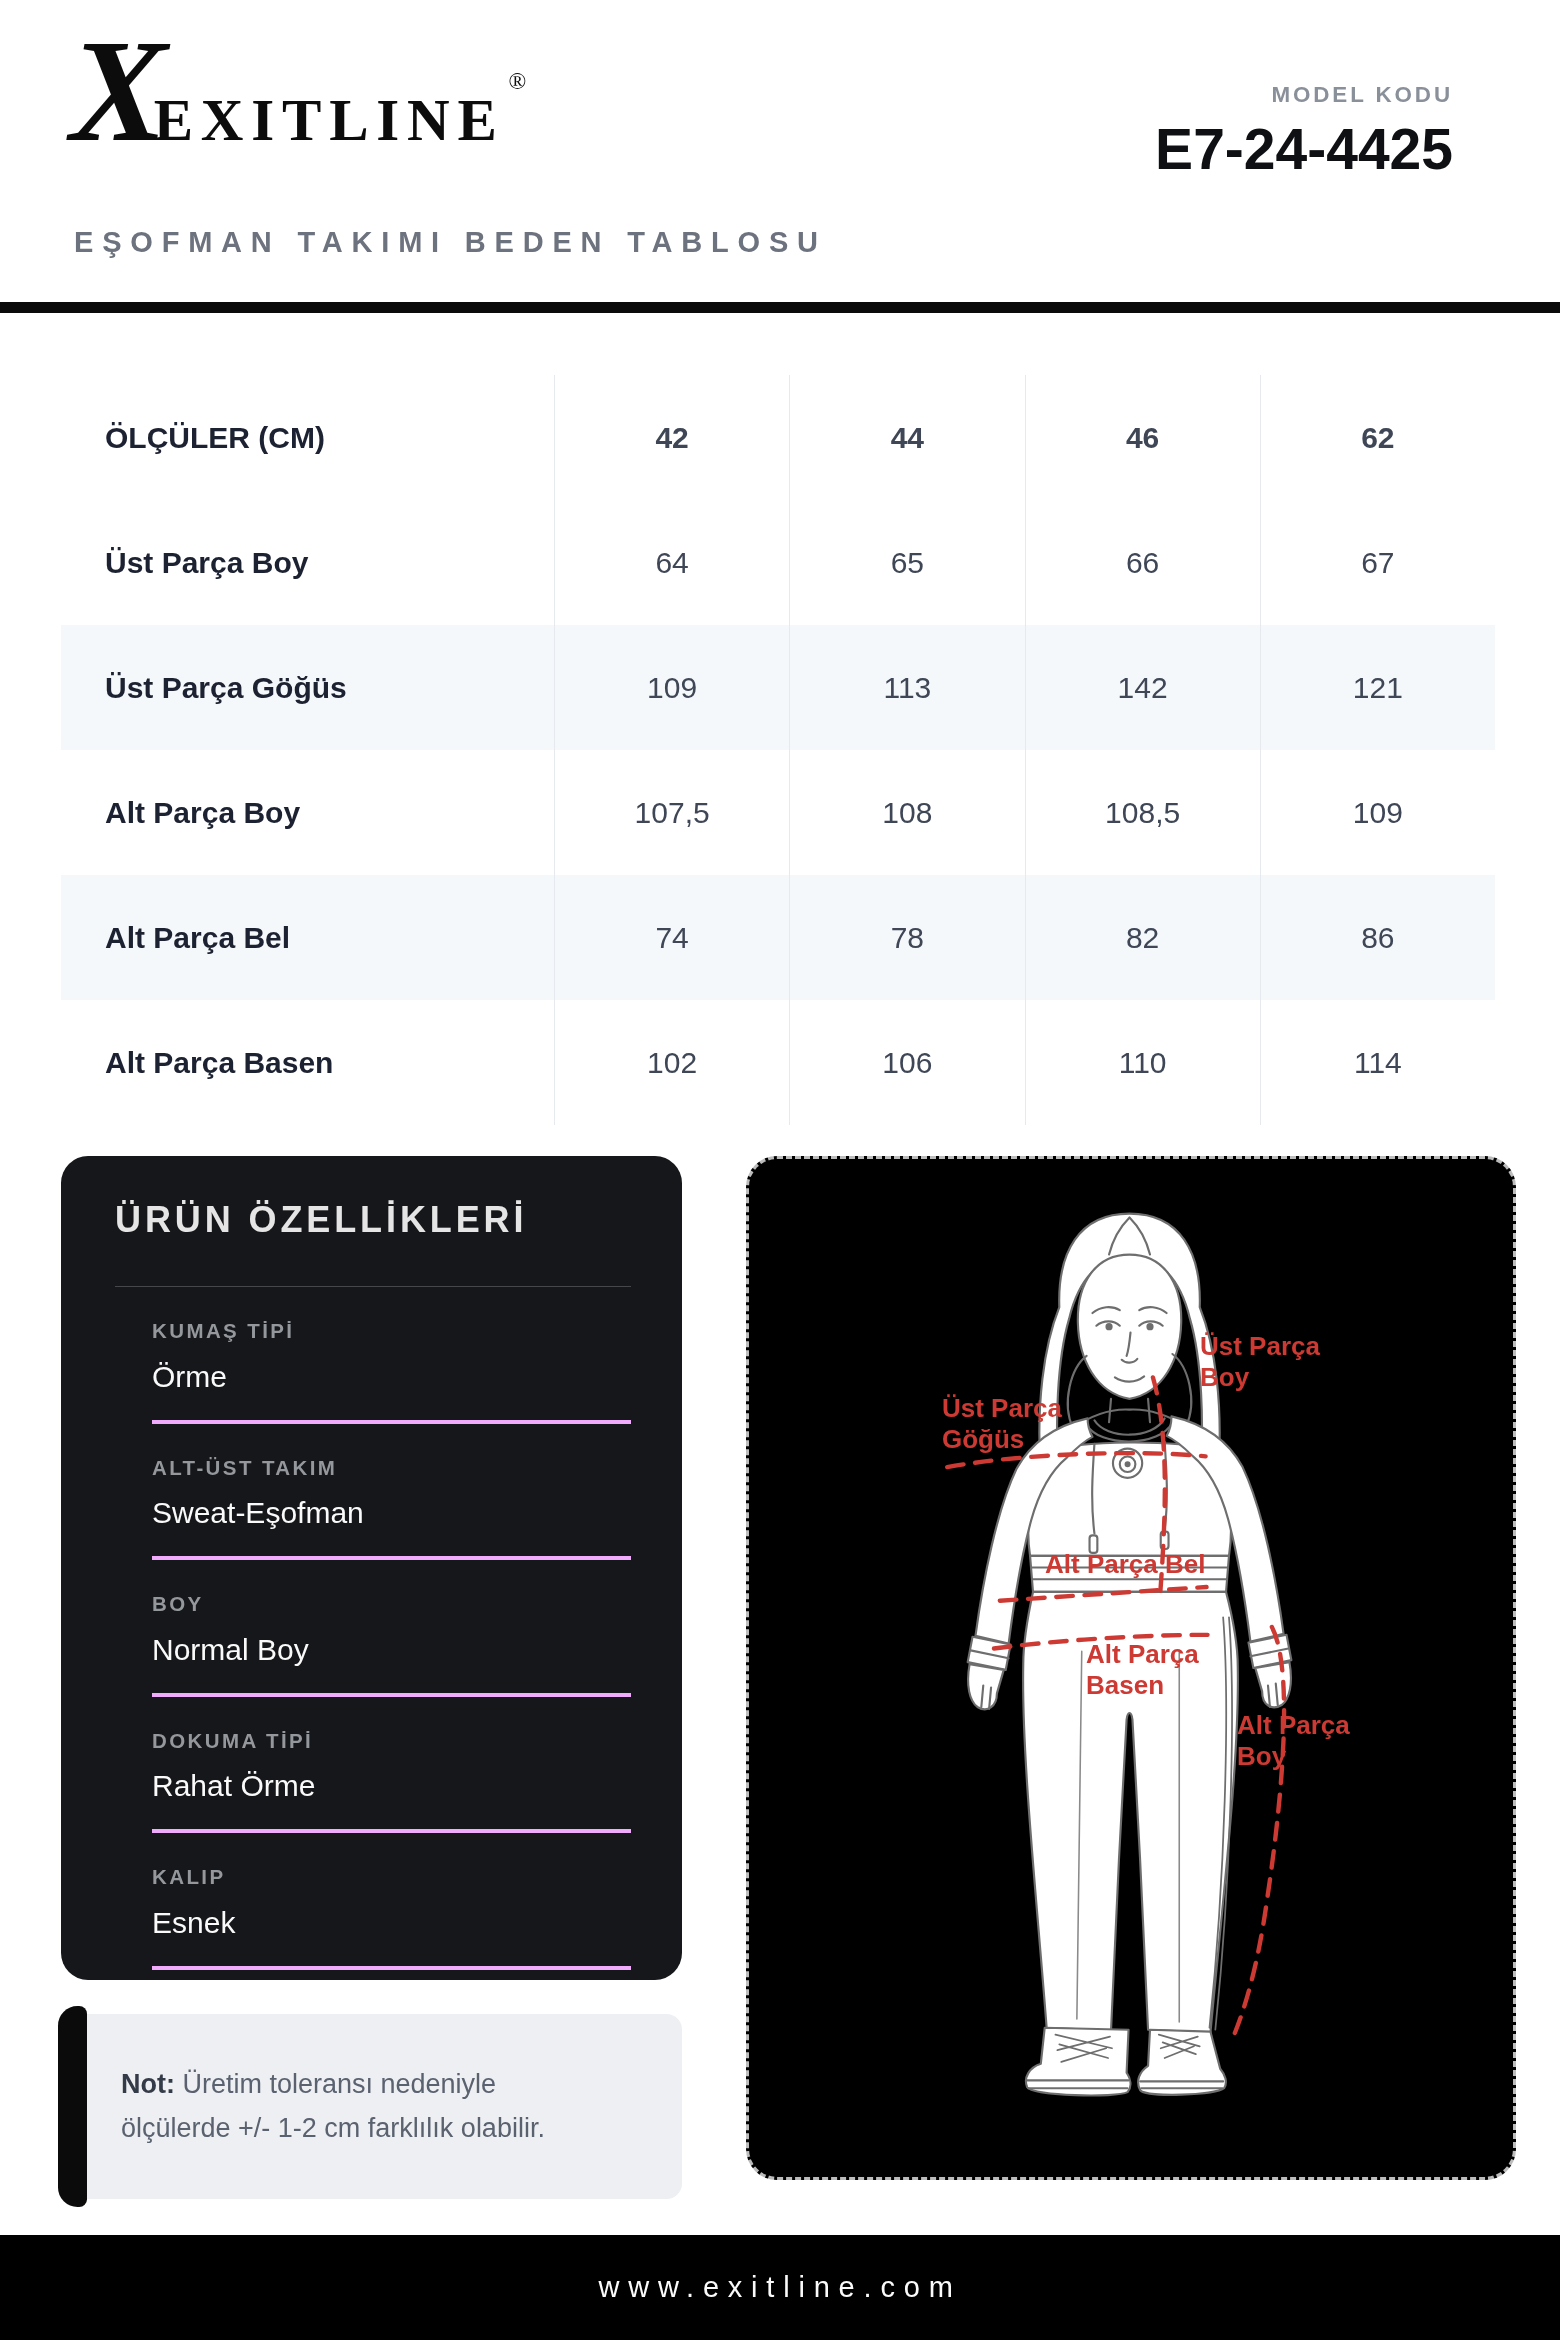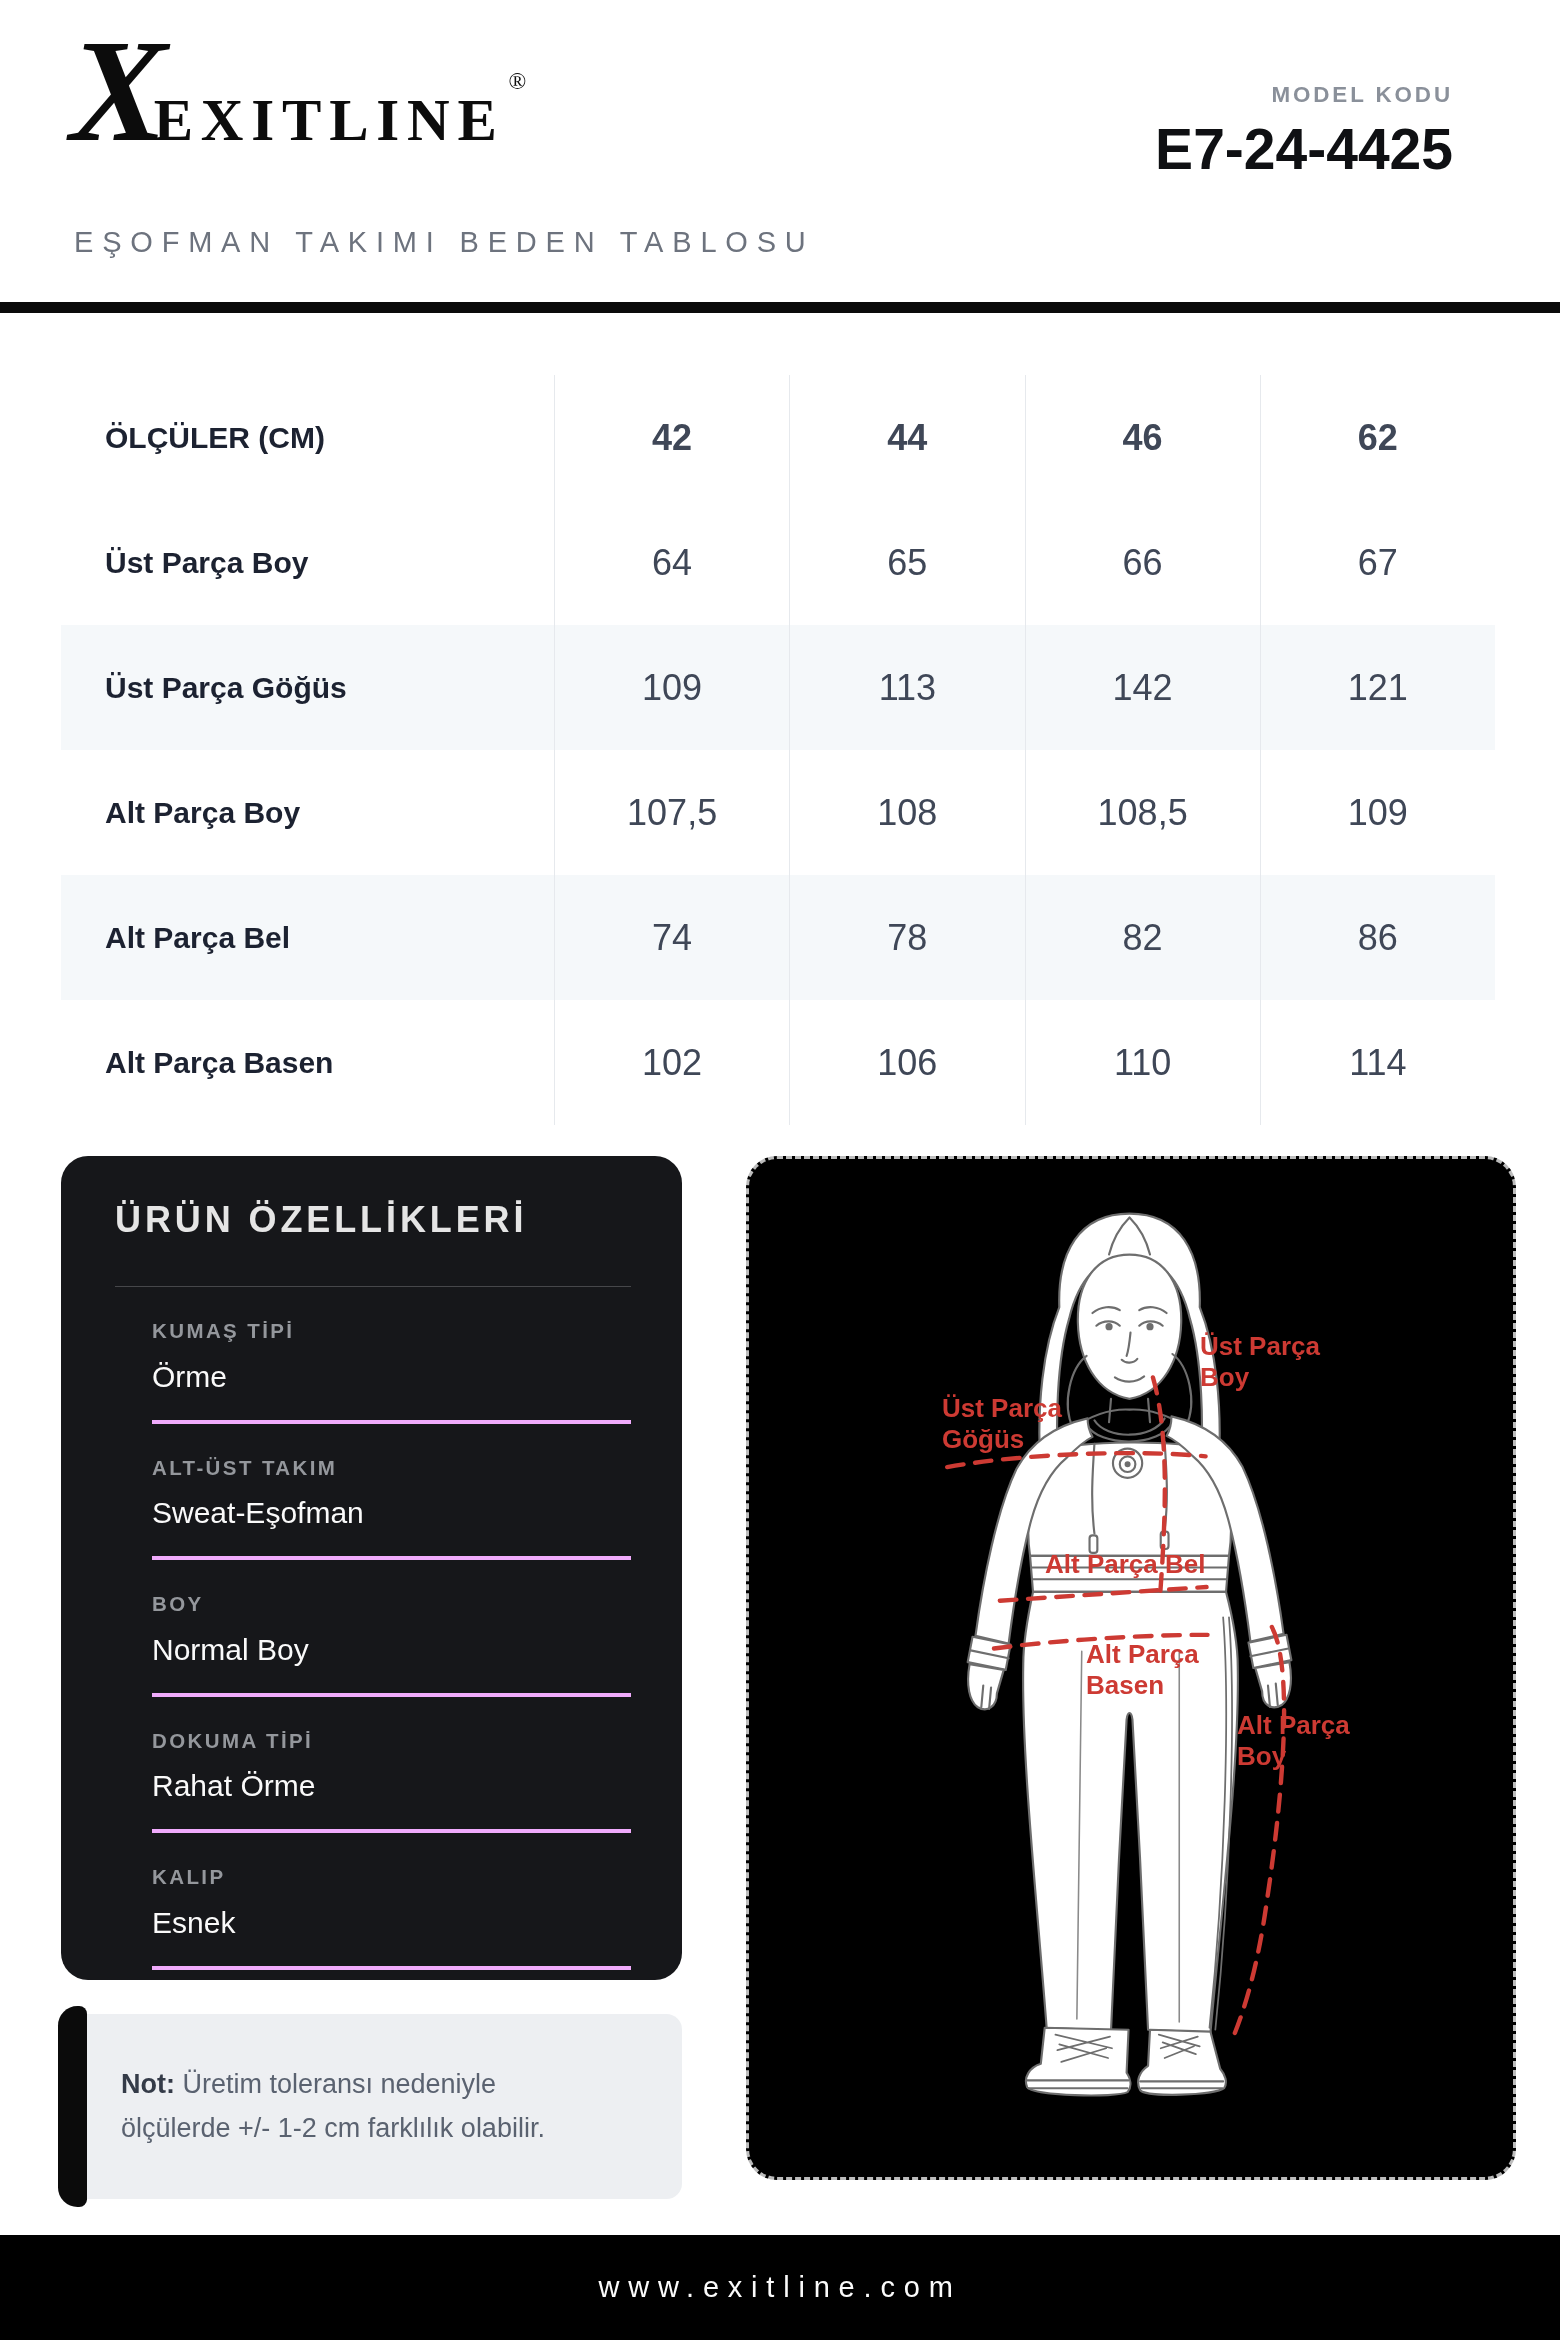--- a/index.html
+++ b/index.html
@@ -7,34 +7,34 @@
         font-family:"Liberation Sans",sans-serif;}
 
   
   .logo{position:absolute;left:70px;top:17.6px;display:flex;align-items:baseline;color:#0c0c0c;}
   .logo-x{font-family:"Liberation Serif",serif;font-style:italic;font-weight:700;
           font-size:146px;line-height:1;margin-right:-7.8px;letter-spacing:-5.9px;}
   .logo-word{font-family:"Liberation Serif",serif;font-weight:700;font-size:59px;
              letter-spacing:7.8px;line-height:1;}
   .logo-reg{font-family:"Liberation Serif",serif;font-size:23.4px;position:relative;top:-51px;left:3.9px;font-weight:400;}
   .subtitle{position:absolute;left:74px;top:226px;font-size:29px;letter-spacing:8.8px;
-            color:#6d737e;font-weight:400;}
+            color:#6d737e;font-weight:700;}
   .model-block{position:absolute;right:107px;top:82px;text-align:right;}
   .model-label{font-size:22.4px;font-weight:700;letter-spacing:2.9px;color:#8a909a;}
   .model-code{font-size:57px;font-weight:800;color:#0f1013;margin-top:7.8px;letter-spacing:0px;}
   .top-divider{position:absolute;left:0;top:302px;width:1560px;height:10.7px;background:#0a0a0a;}
 
   
   .size-table{position:absolute;left:61px;top:375px;width:1434px;border-radius:21.5px;
               overflow:hidden;display:grid;grid-template-columns:493px 1fr 1fr 1fr 1fr;}
   .trow{display:contents;}
   .cell{display:flex;align-items:center;justify-content:center;}
   .thead .cell{height:107px;background:#0a0a0c;color:#ffffff;font-size:33px;font-weight:700;}
   .thead .cell + .cell{border-left:1px solid #3c3f45;}
-  .trow .cell{height:125px;background:#ffffff;font-size:36px;color:#3f4757;}
+  .trow .cell{height:125px;background:#ffffff;font-size:30px;color:#3f4757;}
   .trow .cell + .cell{border-left:1px solid #e6e9ed;}
   .trow.alt .cell{background:#f5f8fa;}
   .cell.lbl{justify-content:flex-start;padding-left:44px;font-weight:700;color:#1c2231;font-size:30px;}
 
   
   .features{position:absolute;left:61px;top:1156px;width:621px;height:824px;background:#16171a;
             border-radius:27px;box-sizing:border-box;padding:43px 51px 0 54px;}
   .feat-title{color:#e5e5e5;font-size:36px;font-weight:700;letter-spacing:3.9px;
               padding-bottom:45px;border-bottom:1px solid #46474a;}
   .feat-item{padding:32px 0 26px;border-bottom:4px solid #f0abfc;margin-left:37px;}

